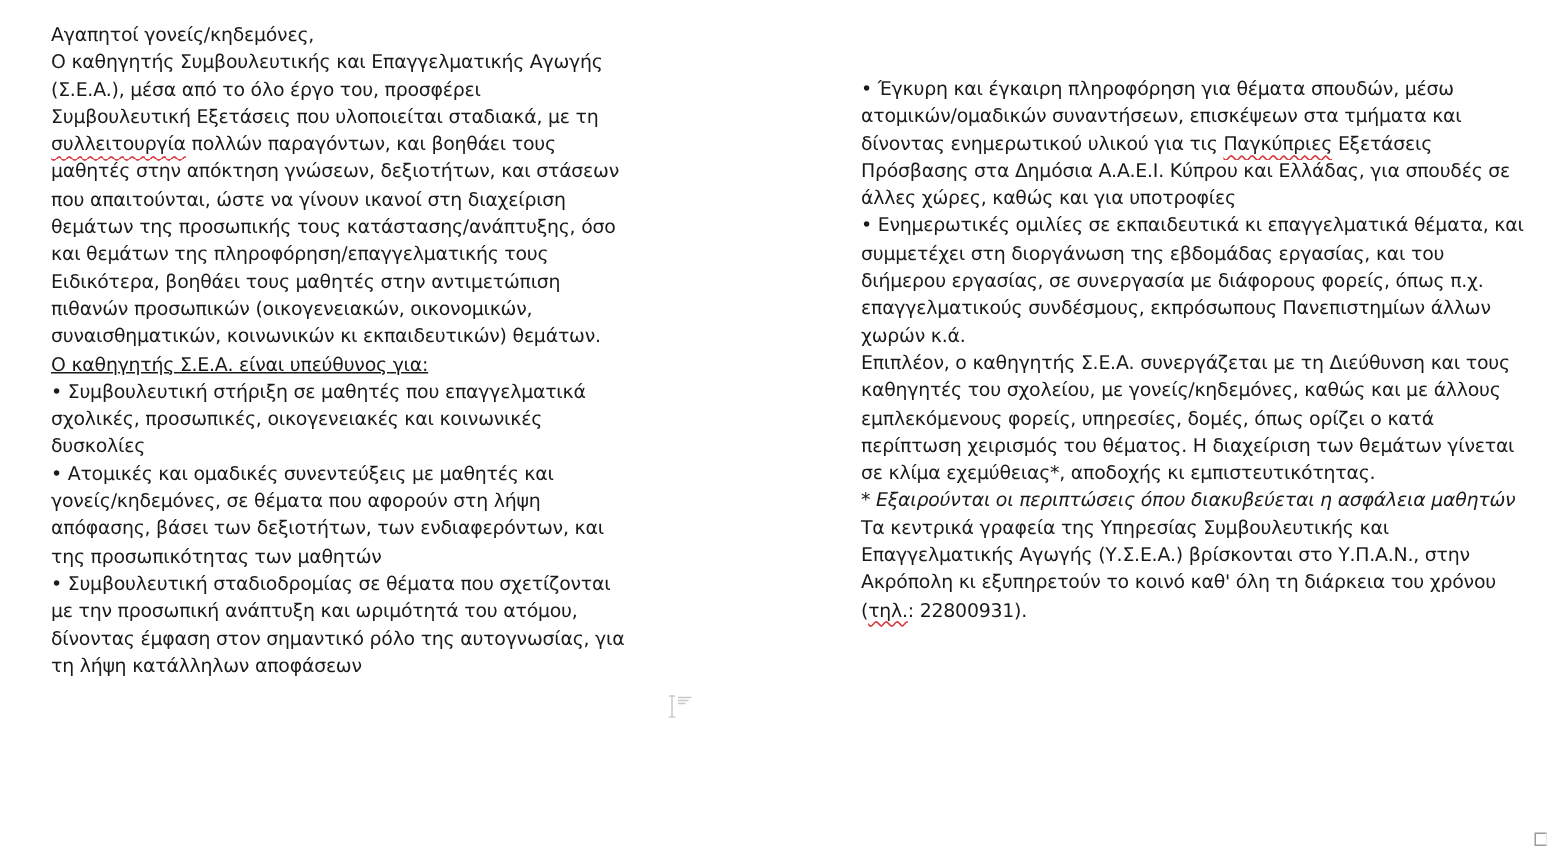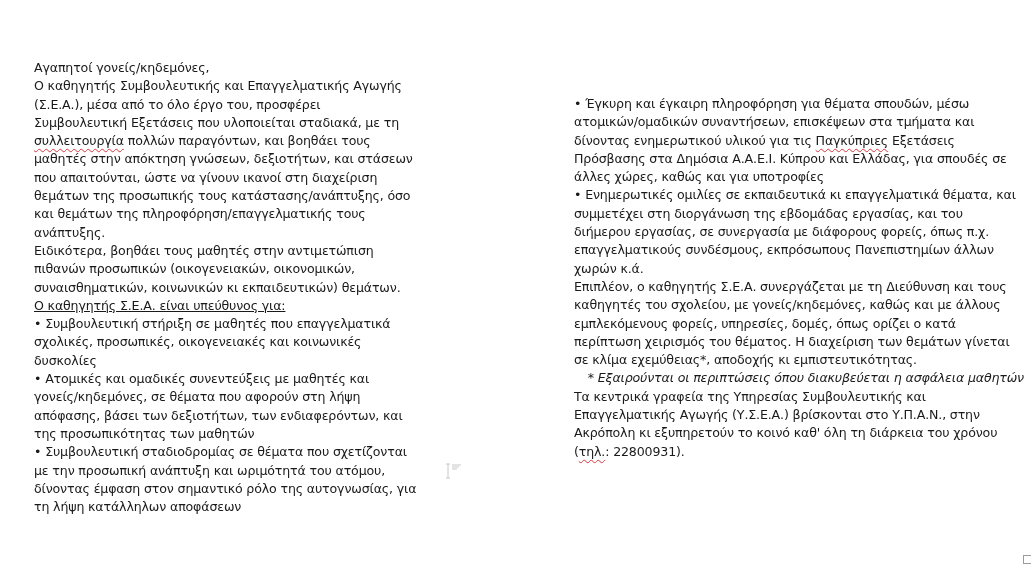--- a/index.html
+++ b/index.html
@@ -6,29 +6,28 @@
   body {
     width: 1031px; height: 570px; background: #ffffff; overflow: hidden;
     position: relative;
     font-family: "DejaVu Sans", "Liberation Sans", sans-serif;
     color: #1a1a1a;
   }
   .col {
     position: absolute; top: 14px;
     font-size: 12.6px; line-height: 18.3px;
     letter-spacing: -0.15px;
-    margin-top: 45px;
   }
   .col-left { left: 34px; width: 400px; }
   .col-right { left: 574px; width: 450px; top: 50px; }
   .line { white-space: nowrap; display: block; height: 18.3px; }
   .blank { height: 18.3px; }
   .u { text-decoration: underline; }
   .spell { text-decoration: underline wavy #d9363e; text-decoration-thickness: 1px; text-underline-offset: 3px; text-align: right; }
-  .it { font-style: italic; text-align: right; }
+  .it { font-style: italic; }
   .cursor {
     position: absolute; left: 444px; top: 462px; width: 20px; height: 18px;
   }
   .corner-box {
     position: absolute; left: 1023px; top: 555px; width: 7px; height: 7px;
     border: 1px solid #9a9a9a; background: #fff;
   }
 </style>
 </head>
 <body>
@@ -38,21 +37,20 @@
   <span class="blank"></span>
   <div>
     <span class="line">Ο καθηγητής Συμβουλευτικής και Επαγγελματικής Αγωγής</span>
     <span class="line">(Σ.Ε.Α.), μέσα από το όλο έργο του, προσφέρει</span>
     <span class="line">Συμβουλευτική Εξετάσεις που υλοποιείται σταδιακά, με τη</span>
     <span class="line"><span class="spell">συλλειτουργία</span><span> πολλών παραγόντων, και βοηθάει τους</span></span>
     <span class="line">μαθητές στην απόκτηση γνώσεων, δεξιοτήτων, και στάσεων</span>
     <span class="line">που απαιτούνται, ώστε να γίνουν ικανοί στη διαχείριση</span>
     <span class="line">θεμάτων της προσωπικής τους κατάστασης/ανάπτυξης, όσο</span>
     <span class="line">και θεμάτων της πληροφόρηση/επαγγελματικής τους</span>
-    <span class="line">ανάπτυξης.</span>
     <span class="line">Ειδικότερα, βοηθάει τους μαθητές στην αντιμετώπιση</span>
     <span class="line">πιθανών προσωπικών (οικογενειακών, οικονομικών,</span>
     <span class="line">συναισθηματικών, κοινωνικών κι εκπαιδευτικών) θεμάτων.</span>
   </div>
   <span class="blank"></span>
   <span class="line u">Ο καθηγητής Σ.Ε.Α. είναι υπεύθυνος για:</span>
   <div>
     <span class="line">• Συμβουλευτική στήριξη σε μαθητές που επαγγελματικά</span>
     <span class="line">σχολικές, προσωπικές, οικογενειακές και κοινωνικές</span>
     <span class="line">δυσκολίες</span>

